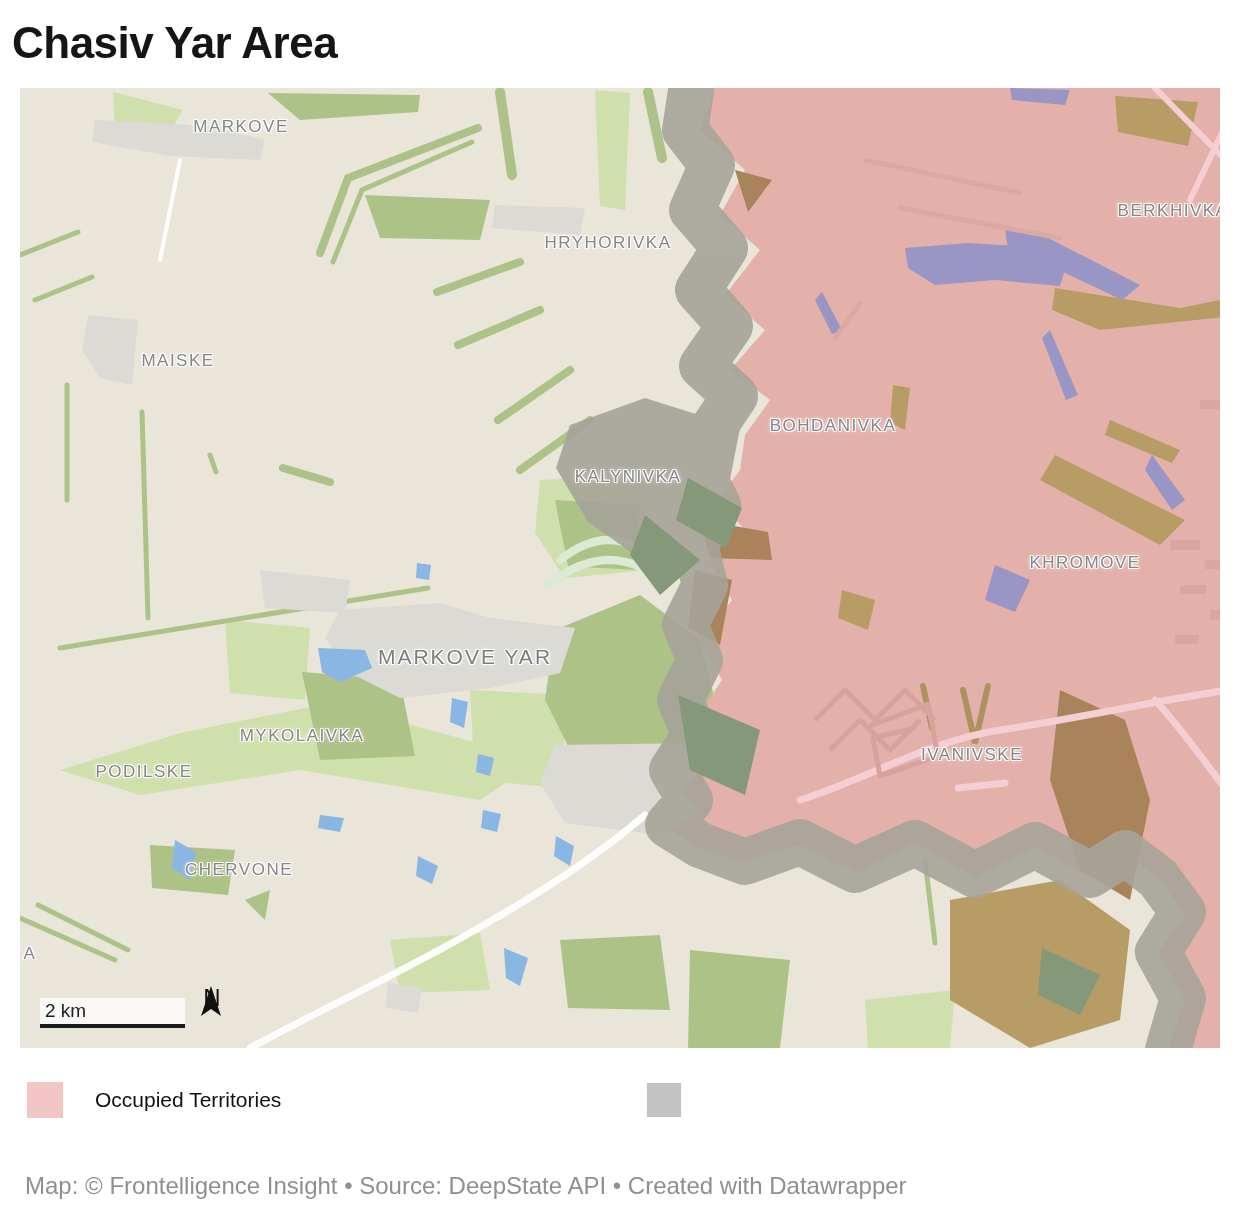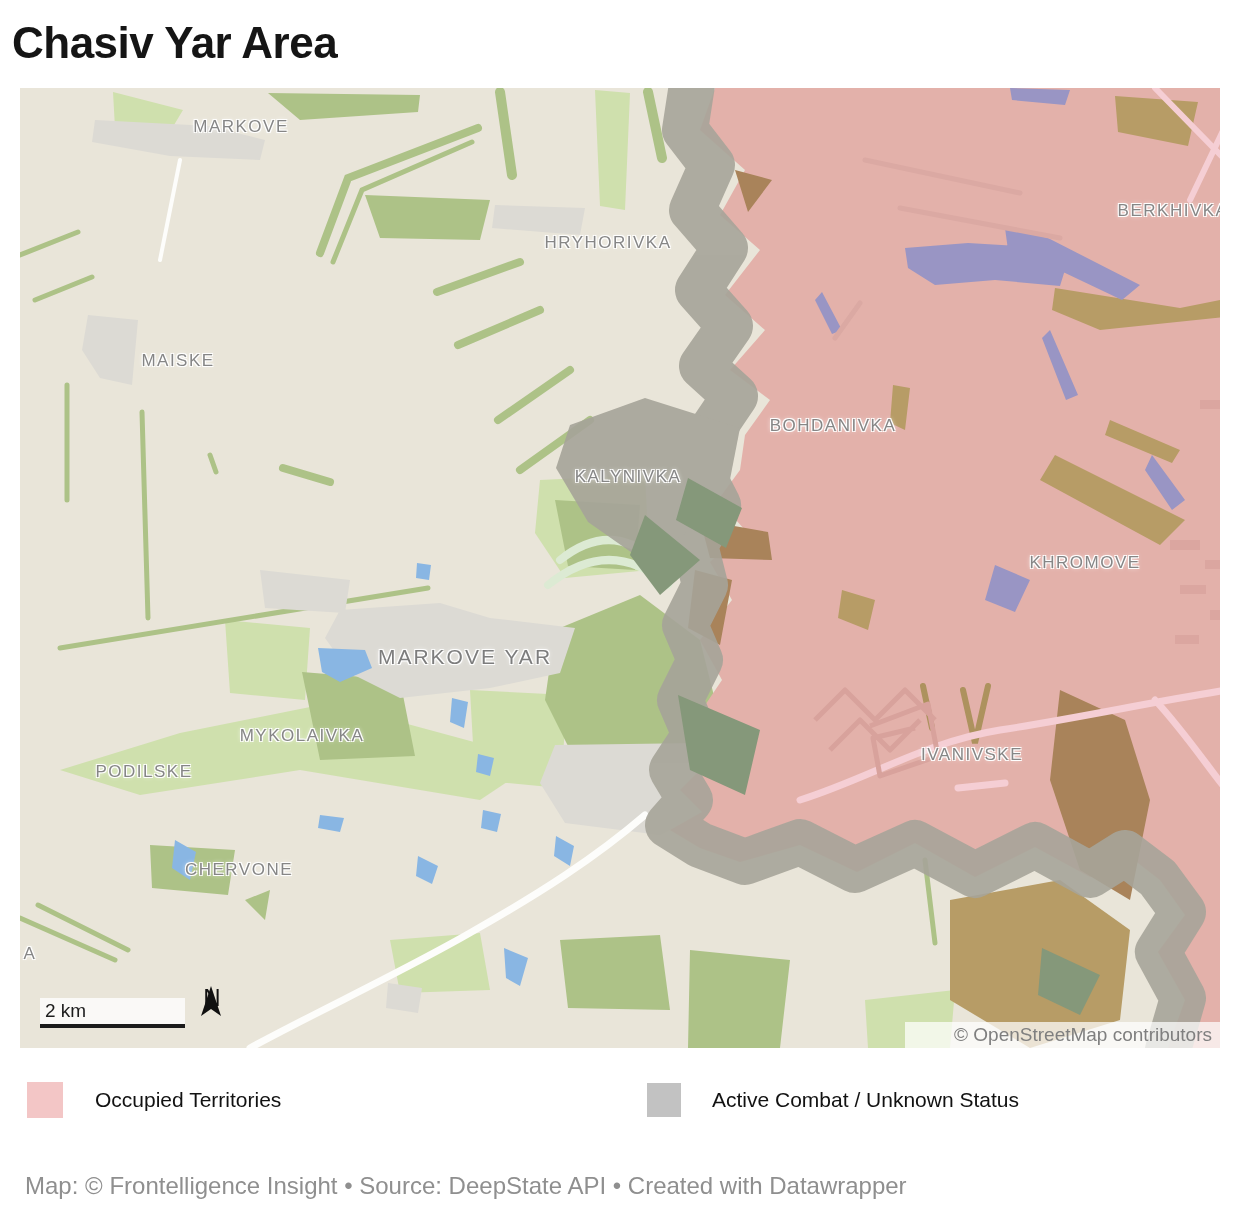--- a/index.html
+++ b/index.html
@@ -116,25 +116,23 @@
 
   <div class="scalebar">
     <span>2 km</span>
   </div>
   <div class="compass">
     <span class="n">N</span>
     <svg width="26" height="30" viewBox="0 0 26 30">
       <polygon points="13,0 3,30 13,23 23,30" fill="#111"></polygon>
     </svg>
   </div>
-  <div class="attribution">© OpenStreetMap contributors</div>
 </div>
 
 <div class="legend-item" style="left:27px;top:1082px">
   <span class="swatch" style="width: 36px; height: 36px; background-color: rgb(243, 198, 198);"></span>
   <span class="legend-label" style="margin-left:32px">Occupied Territories</span>
 </div>
 <div class="legend-item" style="left:647px;top:1083px">
   <span class="swatch" style="width: 34px; height: 34px; background-color: rgb(194, 194, 194);"></span>
-  <span class="legend-label" style="margin-left:31px">Active Combat / Unknown Status</span>
 </div>
 
 <div class="footer">Map: © Frontelligence Insight • Source: DeepState API • Created with Datawrapper</div>
 
 </body></html>

